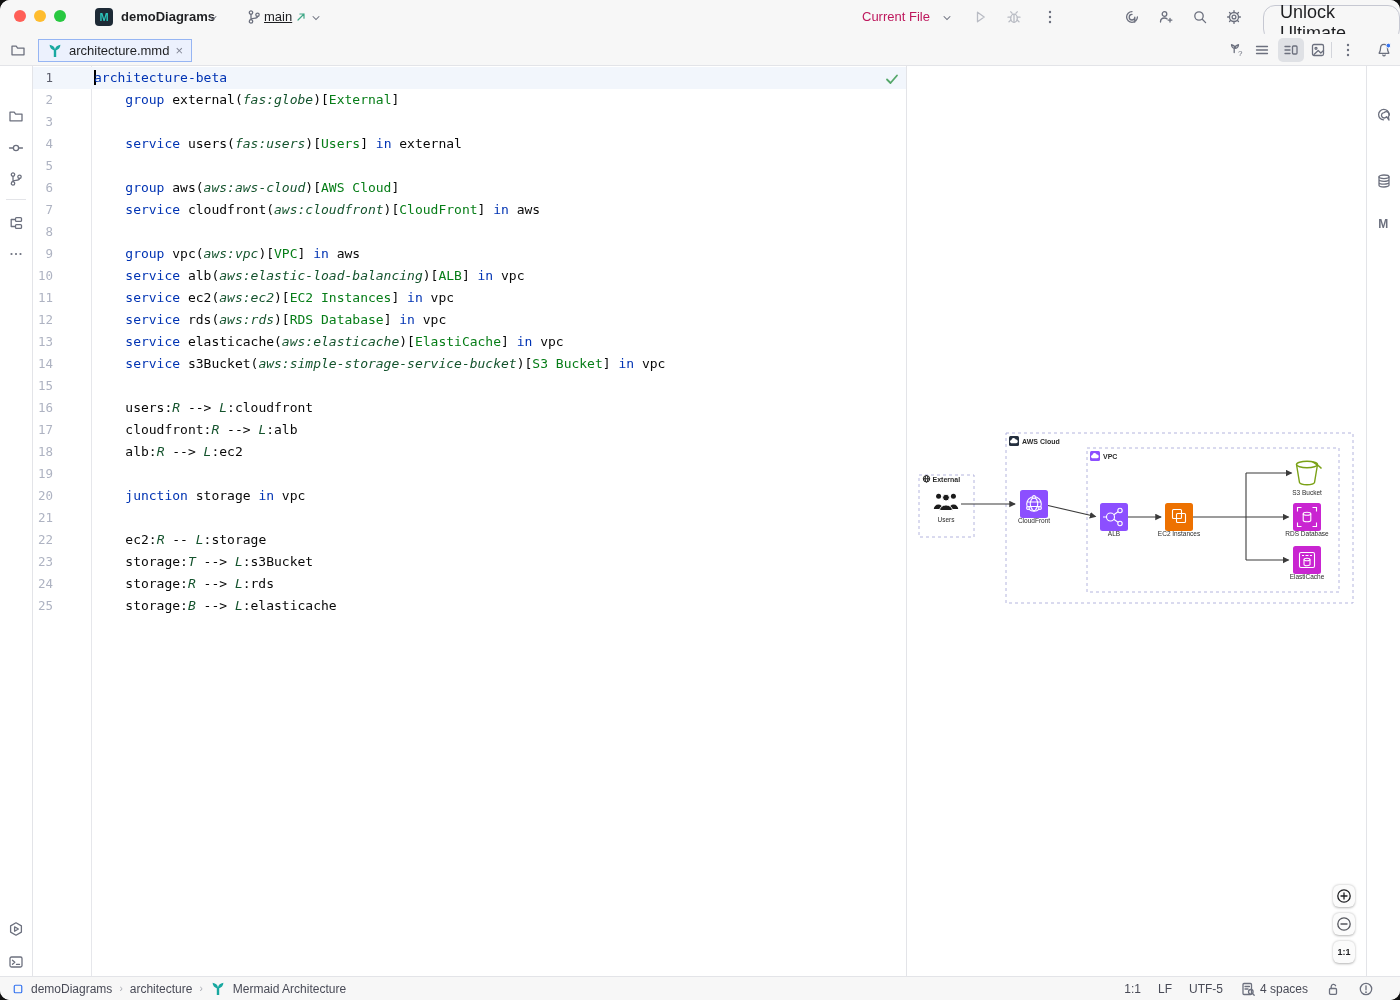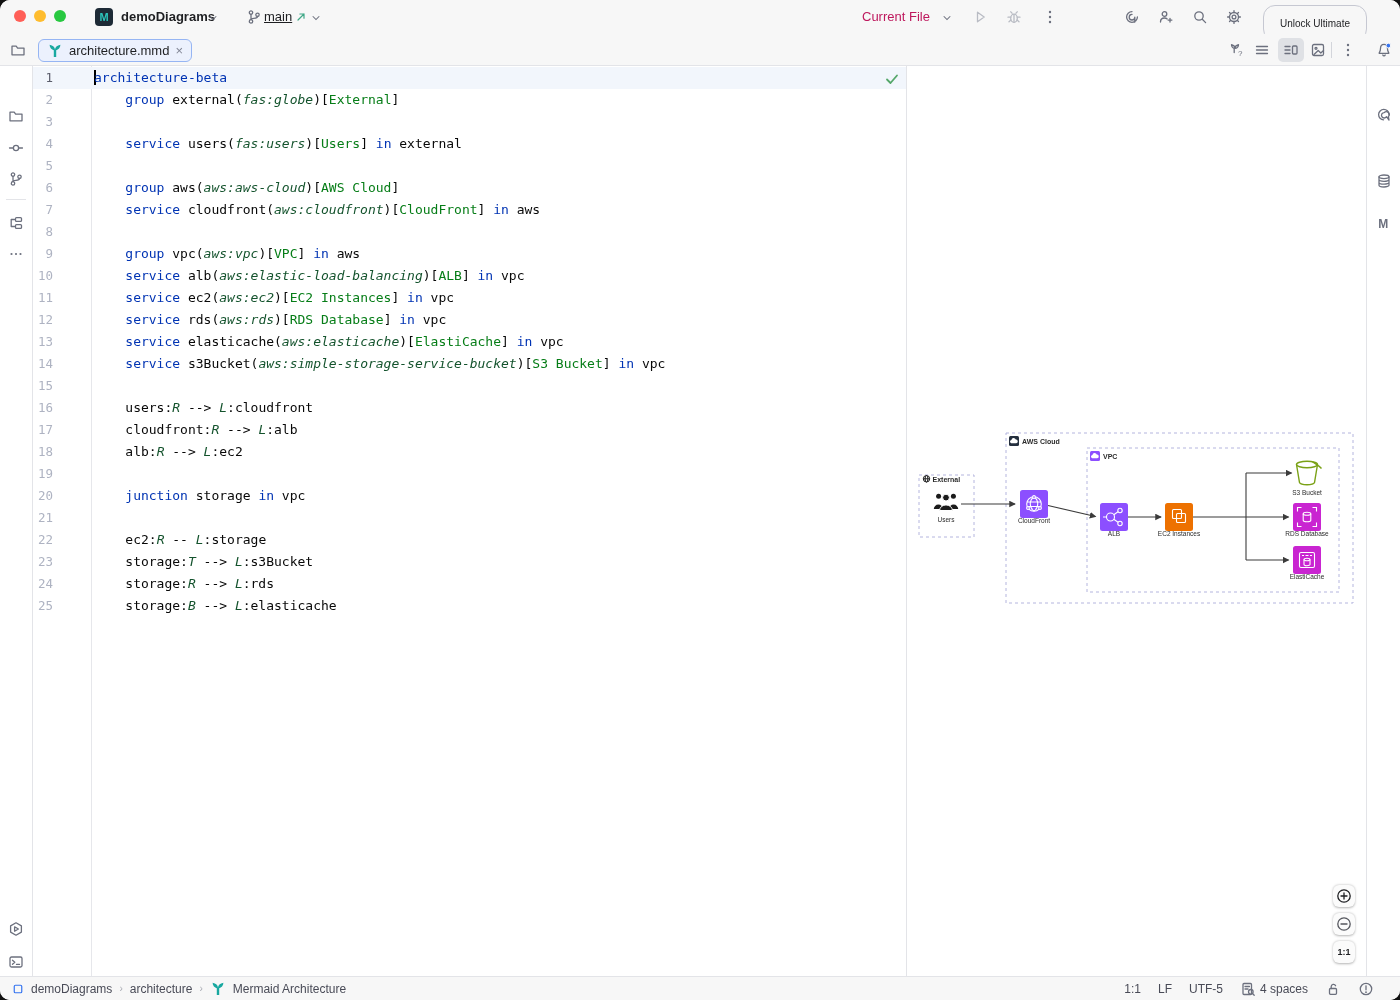--- a/index.html
+++ b/index.html
@@ -14,25 +14,25 @@
   .t-yellow { left:34px; background:#febc2e; }
   .t-green { left:54px; background:#28c840; }
   .proj-chip { position:absolute; left:95px; top:8px; width:18px; height:18px; border-radius:4px; background:#1d2a36; color:#2cc5bc; font-weight:bold; font-size:11px; display:flex; align-items:center; justify-content:center; }
   .tb-text { position:absolute; top:9px; font-size:13px; color:#1e1f22; }
   .tb-proj-name { left:121px; font-weight:600; }
   .tb-branch-name { left:264px;text-decoration:underline; }
   .tb-run-conf { left:862px; color:#be185d; }
   .ico16 { width:16px; height:16px; display:block; }
   .ico12 { width:12px; height:12px; display:block; }
   .icon-abs { position:absolute; }
-  .pill { position:absolute; left:1263px; top:5px; height:36px; padding:0 16px; border:1px solid #c6c8d2; border-radius:12px; background:transparent; font-size:10px; color:#1e1f22; display:flex; align-items:center; }
+  .pill { position:absolute; left:1263px; top:5px; height:36px; padding:0 16px; border:1px solid #c6c8d2; border-radius:12px; background:transparent; font-size:18px; color:#1e1f22; display:flex; align-items:center; }
 
   
   .tabbar { position:absolute; left:0; top:34px; width:1400px; height:32px; background:#f7f7f7; border-bottom:1px solid #e3e4e8; }
-  .tab { position:absolute; left:38px; top:5px; height:23px; padding:0 8px; display:flex; align-items:center; gap:6px; background:#ecf1fd; border:1px solid #96b5f3; border-radius:6px; font-size:13px; color:#1e1f22; }
+  .tab { position:absolute; left:38px; top:5px; height:23px; padding:0 8px; display:flex; align-items:center; gap:6px; background:#ecf1fd; border:1px solid #96b5f3; border-radius:0; font-size:13px; color:#1e1f22; }
   .tab-close { color:#818594; font-size:13px; line-height:1; }
   .split-sel { position:absolute; left:1278px; top:4px; width:26px; height:24px; background:#dfe1e5; border-radius:5px; display:flex; align-items:center; justify-content:center; }
   .vdiv { position:absolute; left:1331px; top:8px; width:1px; height:16px; background:#d3d5db; }
 
   
   .left-rail { position:absolute; left:0; top:66px; width:33px; height:910px; background:#fff; border-right:1px solid #e3e4e8; }
   .right-rail { position:absolute; left:1366px; top:66px; width:34px; height:910px; background:#fff; border-left:1px solid #e3e4e8; }
   .rail-ic { position:absolute; left:8px; }
   .right-rail .rail-ic { left:9px; }
   .rail-div { position:absolute; left:6px; width:20px; height:1px; background:#e3e4e8; }

